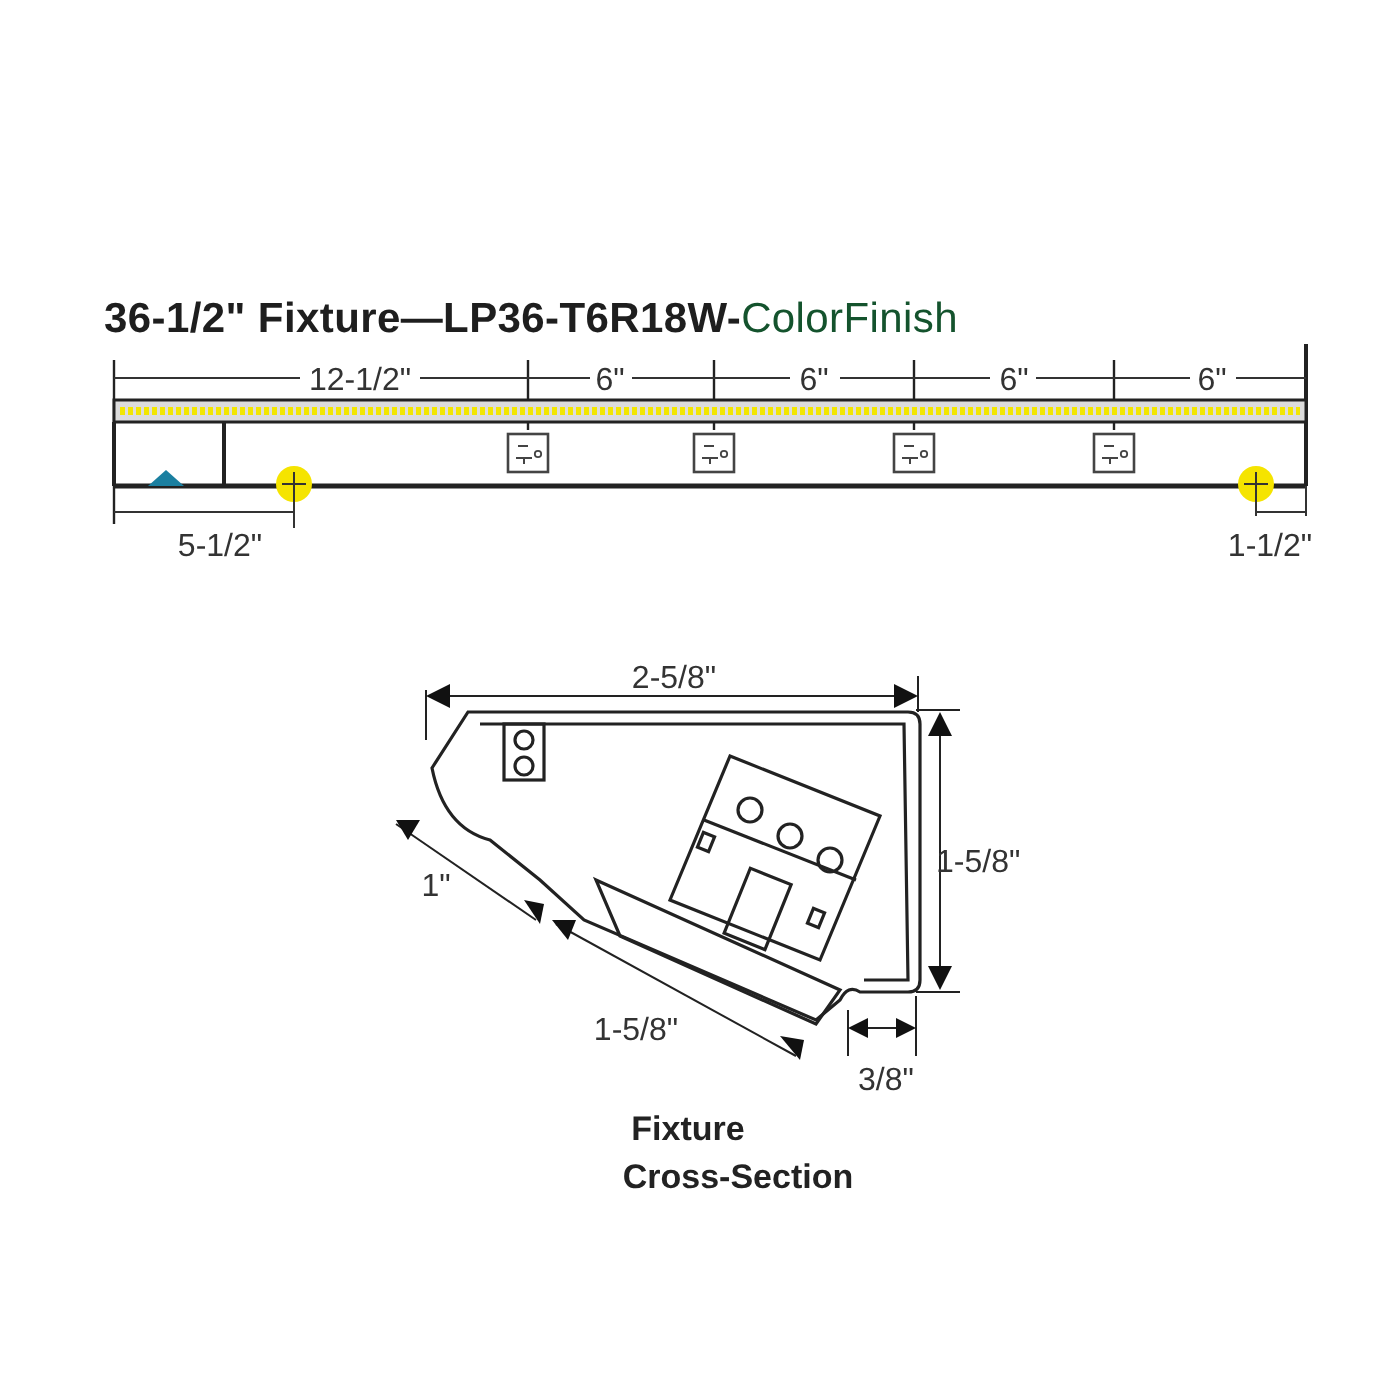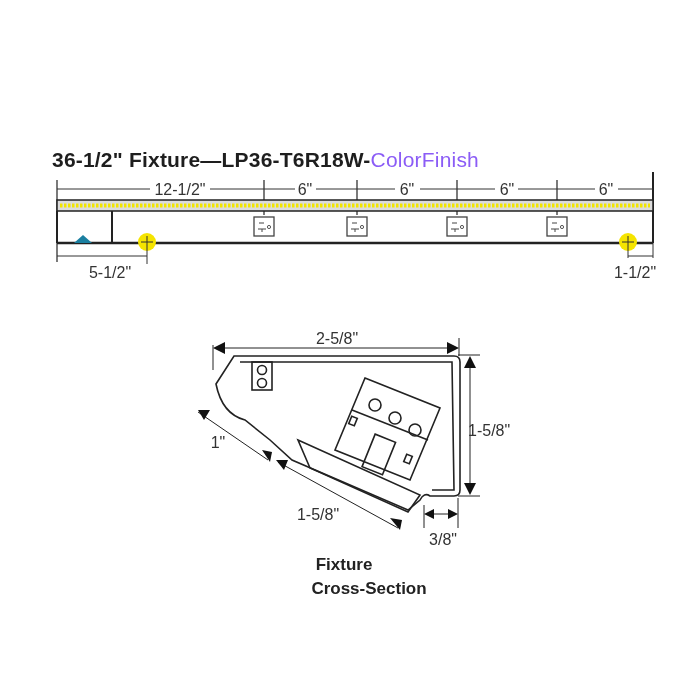--- a/index.html
+++ b/index.html
@@ -1,18 +1,18 @@
 <!DOCTYPE html>
 <html><head>
 <meta charset="utf-8">
 <style>
   html,body{margin:0;padding:0;background:#ffffff;}
   body{width:700px;height:700px;position:relative;overflow:hidden;font-family:"Liberation Sans",sans-serif;color:#222;}
   .title{position:absolute;left:52px;top:148px;font-size:21px;font-weight:bold;color:#1e1e1e;letter-spacing:0.2px;white-space:nowrap;}
-  .title .accent{color:#8b5cf6;font-weight:normal;}
+  .title .accent{color:#14532d;font-weight:normal;}
   svg{position:absolute;left:0;top:0;}
   .dim{font-family:"Liberation Sans",sans-serif;font-size:16px;fill:#333;}
   .cap{font-family:"Liberation Sans",sans-serif;font-size:17px;font-weight:bold;fill:#222;}
 </style>
 </head>
 <body>
 
 <div class="title"><span>36-1/2" Fixture—LP36-T6R18W-</span><span class="accent">ColorFinish</span></div>
 
 <svg width="700" height="700" viewBox="0 0 700 700">

